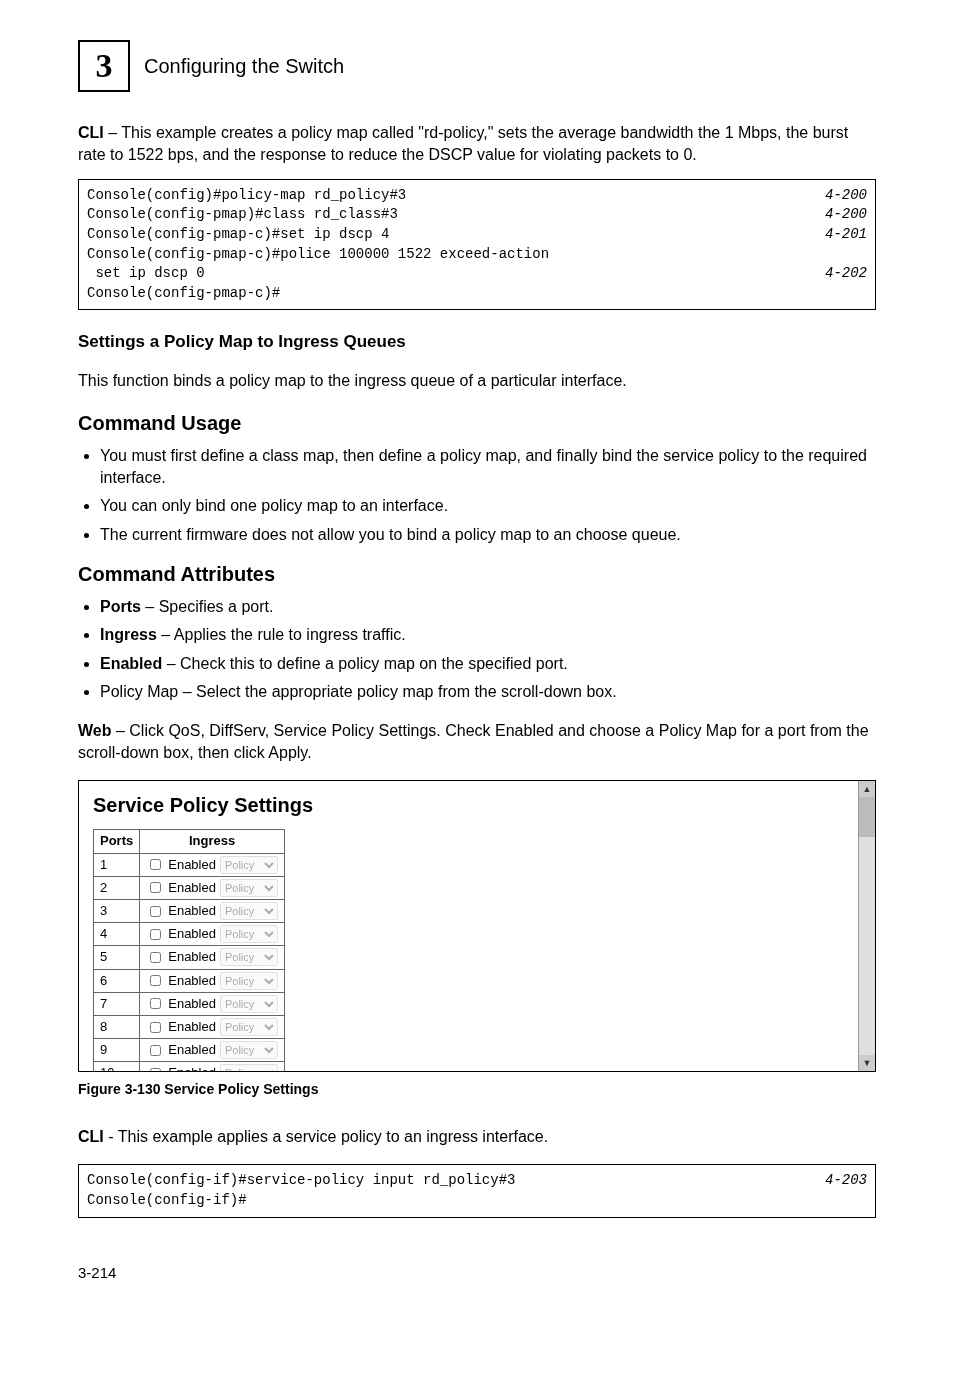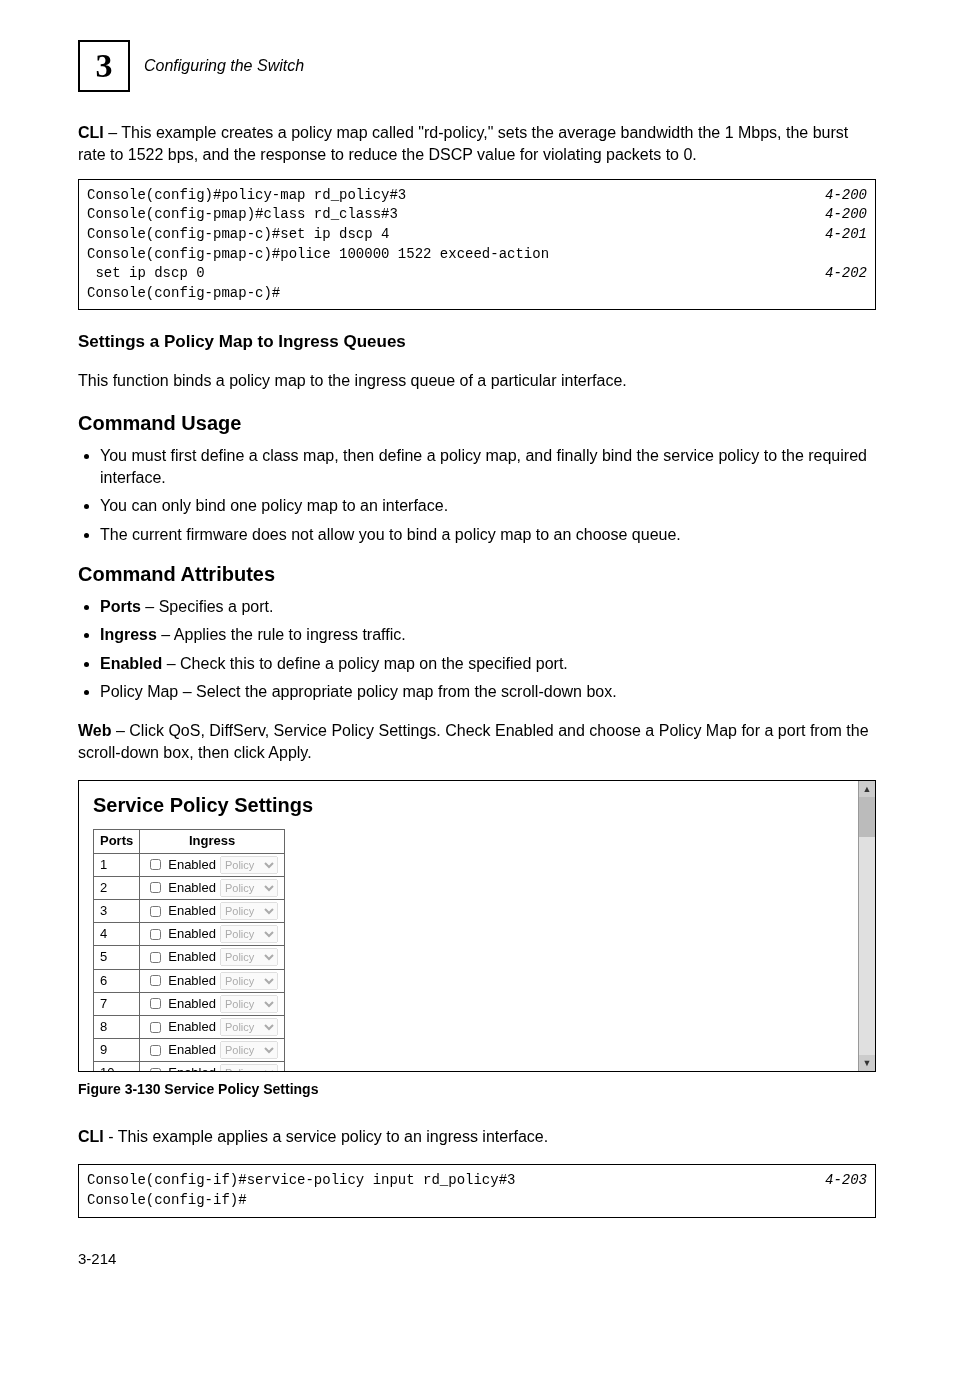--- a/index.html
+++ b/index.html
@@ -23,22 +23,21 @@
   height: 48px;
   display: flex;
   align-items: center;
   justify-content: center;
   font-weight: bold;
   font-size: 34px;
   margin-right: 14px;
   font-family: Georgia, serif;
 }
 .header-title {
-  font-size: 16px;
-  font-style: italic;
+  font-size: 20px;
 }
 .intro-para {
   margin-bottom: 12px;
 }
 .code-block {
   border: 1px solid #000;
   font-family: "Courier New", monospace;
   font-size: 14px;
   padding: 6px 8px;
   white-space: pre;
@@ -139,21 +138,21 @@
   height: 40px;
   margin: 0;
 }
 .fig-caption {
   text-align: left;
   font-weight: bold;
   font-size: 14px;
   margin: 8px 0 26px 0;
 }
 .pagenum {
-  margin-top: 30px;
+  margin-top: 44px;
   font-size: 15px;
 }
 </style>
 </head>
 <body>
 
 <div class="header-row">
   <div class="chapter-badge">3</div>
   <div class="header-title">Configuring the Switch</div>
 </div>

